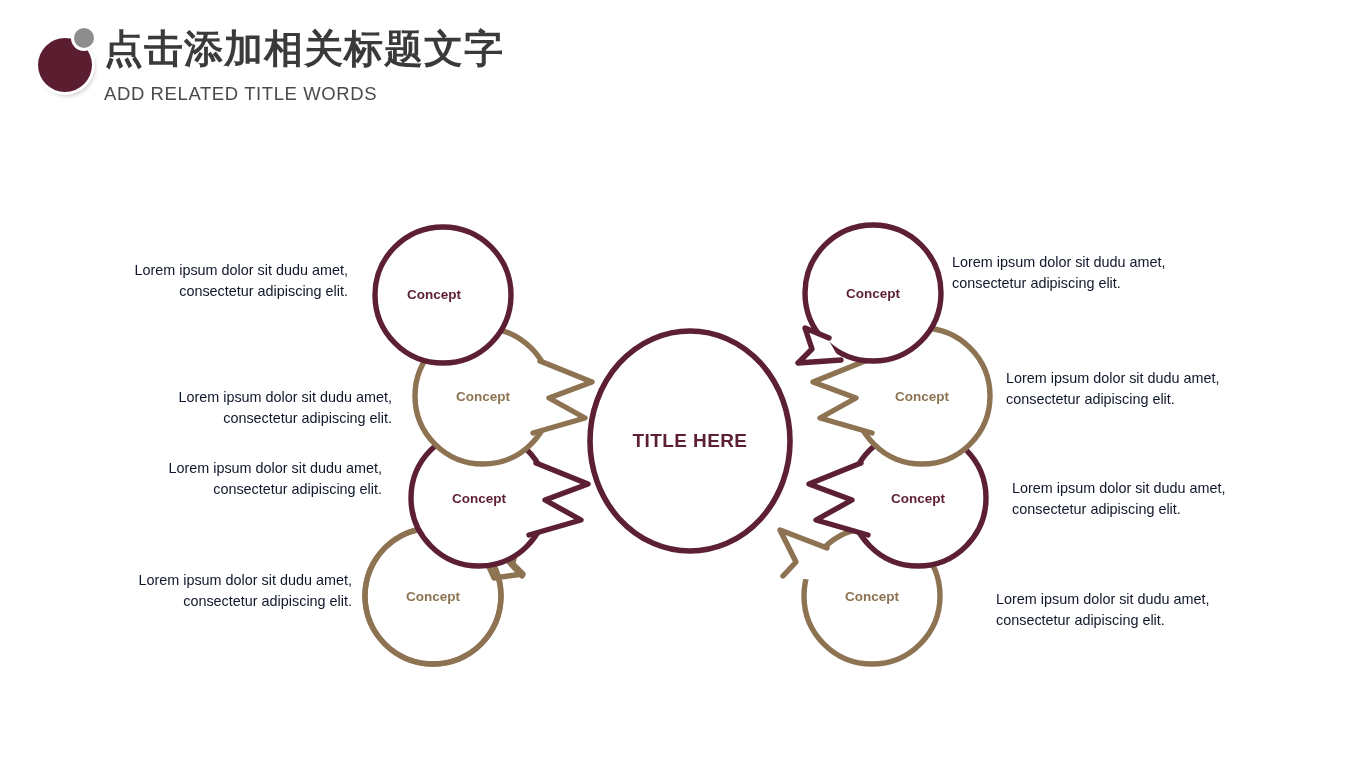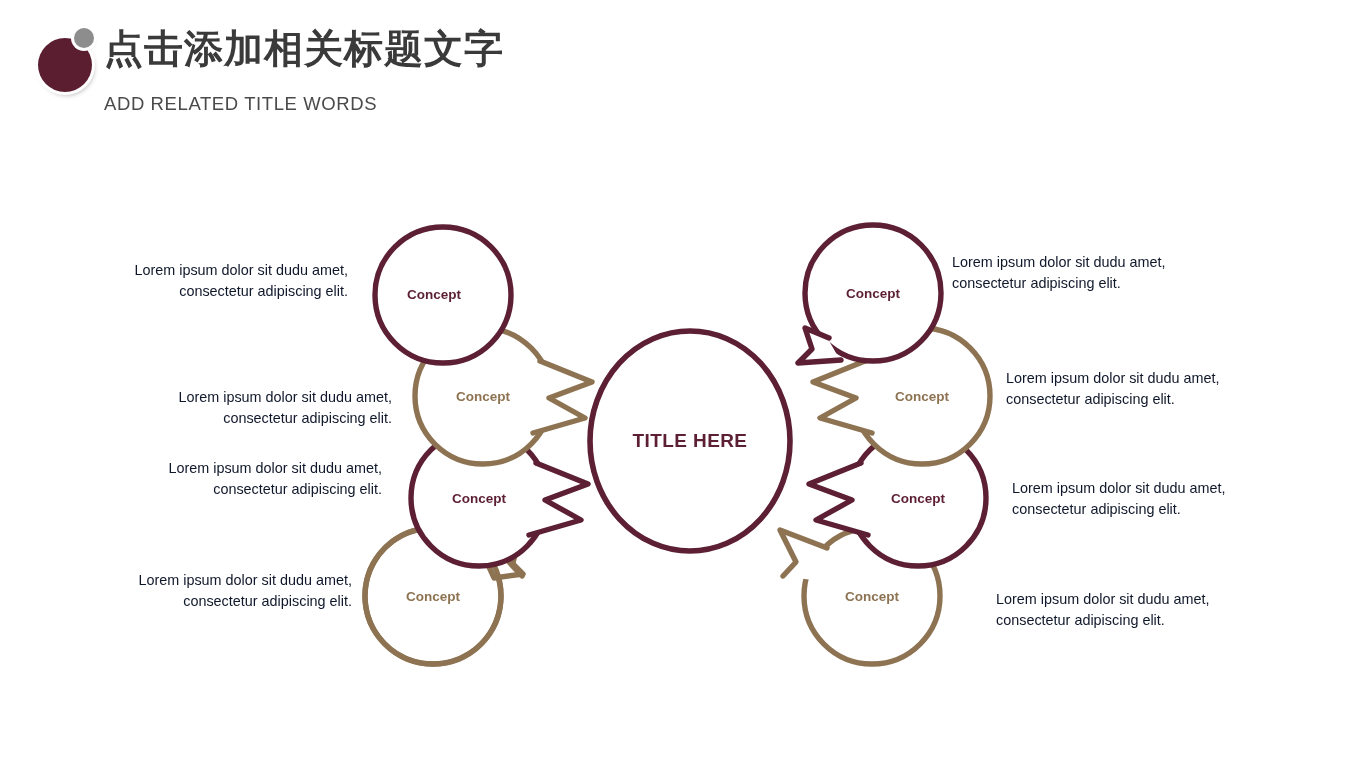--- a/index.html
+++ b/index.html
@@ -66,21 +66,21 @@
     line-height: 50px;
     white-space: nowrap;
   }
   #title-sub {
     font-family: "Liberation Sans", "DejaVu Sans", sans-serif;
     font-size: 18.5px;
     font-weight: normal;
     color: #4a4a4a;
     letter-spacing: 0.6px;
     line-height: 24px;
-    margin-top: 18px;
+    margin-top: 8px;
     white-space: nowrap;
   }
 
   
   #diagram-area {
     position: absolute;
     left: 0;
     top: 0;
     width: 1350px;
     height: 759px;

